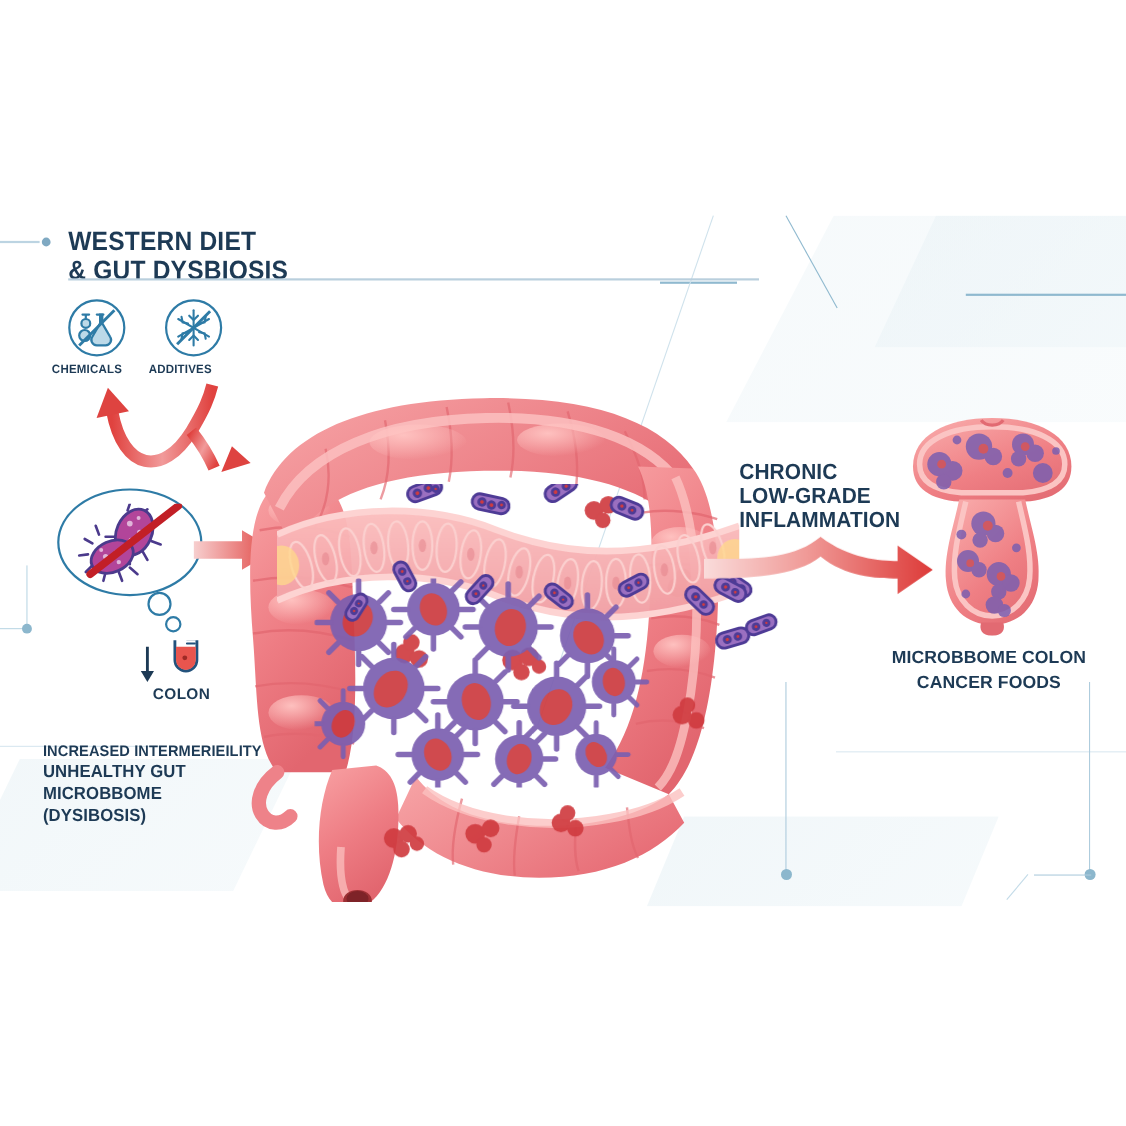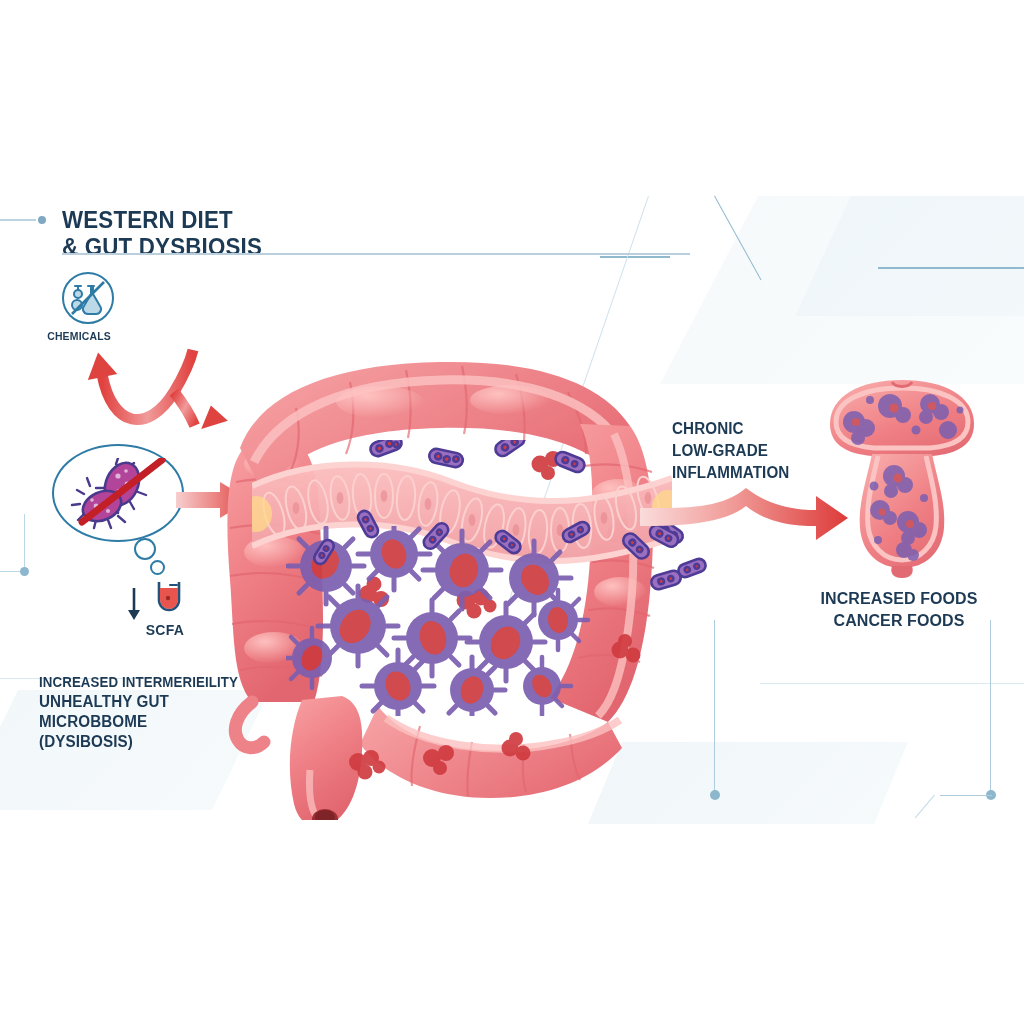--- a/index.html
+++ b/index.html
@@ -37,21 +37,21 @@
   
   #tube-group{position:absolute;left:120px;top:582px;width:90px;height:80px;}
   .scfa-label{position:absolute;left:120px;top:622px;width:90px;text-align:center;
               font-size:14px;font-weight:bold;color:#1d3a55;letter-spacing:.3px;}
 
   
   .callout{position:absolute;color:#1d3a55;font-weight:bold;line-height:19px;letter-spacing:.1px;}
   .callout .l{display:block;white-space:nowrap;transform:scaleX(.95);transform-origin:left center;}
   #cal-left{left:39px;top:673px;font-size:14px;}
   #cal-left .big{font-size:16px;line-height:20px;}
-  #cal-mid{left:672px;top:418px;font-size:16px;line-height:22px;}
+  #cal-mid{left:672px;top:418px;font-size:20px;line-height:22px;}
   #cal-right{left:806px;top:588px;font-size:16px;line-height:22px;text-align:center;width:186px;}
   #cal-right .l{transform:none;}
 
   
   .art{position:absolute;}
 </style>
 </head>
 <body>
 
 <div id="stage">
@@ -107,20 +107,36 @@
           <circle cx="14" cy="20" r="4" fill="#bcd9e8"></circle>
           <path d="M14 16 l0 -4 M11 12 l6 0" stroke-linecap="round"></path>
           <circle cx="13" cy="31" r="5" fill="#bcd9e8"></circle>
         </g>
         <line x1="8" y1="40" x2="40" y2="8" stroke="#2e7ba6" stroke-width="2.6"></line>
       </svg>
     </div>
     <div class="icon-caption">CHEMICALS</div>
   </div>
 
+  <div class="icon-item" style="left:133px;top:272px;">
+    <div class="icon-circle">
+      <svg width="48" height="48" viewBox="0 0 48 48">
+        <g stroke="#2e7ba6" stroke-width="1.9" stroke-linecap="round" fill="none">
+          <line x1="24" y1="8" x2="24" y2="40"></line>
+          <line x1="10" y1="16" x2="38" y2="32"></line>
+          <line x1="38" y1="16" x2="10" y2="32"></line>
+          <path d="M20 13 l4 4 4 -4 M20 35 l4 -4 4 4"></path>
+          <path d="M13 14 l1 5 5 1 M35 34 l-1 -5 -5 -1"></path>
+          <path d="M35 14 l-1 5 -5 1 M13 34 l1 -5 5 -1"></path>
+        </g>
+        <line x1="9" y1="39" x2="39" y2="9" stroke="#2e7ba6" stroke-width="2.6"></line>
+      </svg>
+    </div>
+    <div class="icon-caption">ADDITIVES</div>
+  </div>
 
 
   <svg class="art" style="left:78px;top:348px;" width="180" height="112" viewBox="0 0 180 112">
     <defs>
       <linearGradient id="gArc" x1="0" y1="0" x2="1" y2="0">
         <stop offset="0%" stop-color="#e0423f"></stop>
         <stop offset="50%" stop-color="#f19a9a"></stop>
         <stop offset="100%" stop-color="#e0423f"></stop>
       </linearGradient>
     </defs>
@@ -180,21 +196,21 @@
       </g>
       <g>
         <rect x="36" y="-12" width="26" height="7" rx="3" fill="none" stroke="#23527c" stroke-width="2.6"></rect>
         <path d="M39 -6 L39 18 a10 10 0 0 0 20 0 L59 -6" fill="#ffffff" stroke="#23527c" stroke-width="2.6"></path>
         <path d="M40 6 L40 18 a9 9 0 0 0 18 0 L58 6 Z" fill="#e8554e"></path>
         <circle cx="48" cy="16" r="2.2" fill="#9e2a26"></circle>
         <path d="M50 -1 l7 0 M50 3 l7 0" stroke="#23527c" stroke-width="2" stroke-linecap="round"></path>
       </g>
     </svg>
   </div>
-  <div class="scfa-label">SCFA</div>
+  <div class="scfa-label">COLON</div>
 
   <svg class="art" style="left:210px;top:330px;" width="470" height="490" viewBox="0 0 470 490">
     <defs>
       <linearGradient id="colonG" x1="0" y1="0" x2="0.4" y2="1">
         <stop offset="0%" stop-color="#f8a1a3"></stop>
         <stop offset="55%" stop-color="#ee7d84"></stop>
         <stop offset="100%" stop-color="#e2666f"></stop>
       </linearGradient>
       <linearGradient id="colonG2" x1="0" y1="0" x2="1" y2="0.6">
         <stop offset="0%" stop-color="#f7a5a7"></stop>
@@ -706,17 +722,17 @@
     <span class="l big">(DYSIBOSIS)</span>
   </div>
 
   <div class="callout" id="cal-mid">
     <span class="l">CHRONIC</span>
     <span class="l">LOW-GRADE</span>
     <span class="l">INFLAMMATION</span>
   </div>
 
   <div class="callout" id="cal-right">
-    <span class="l">INCREASED FOODS</span>
+    <span class="l">MICROBBOME COLON</span>
     <span class="l">CANCER FOODS</span>
   </div>
 
 </div>
 
 </body></html>

